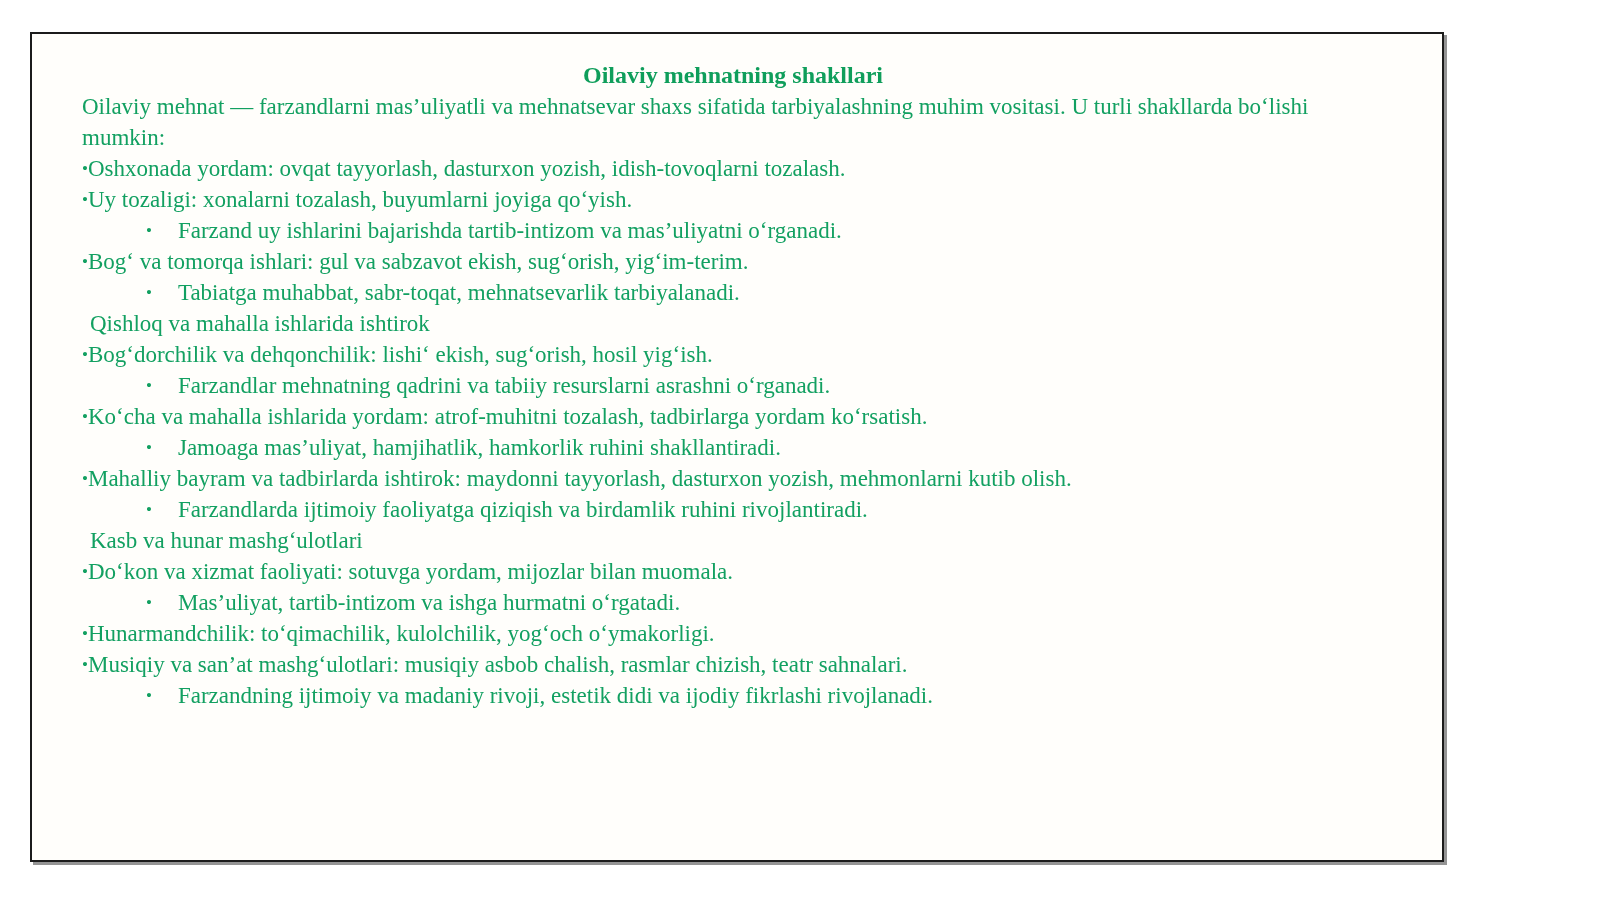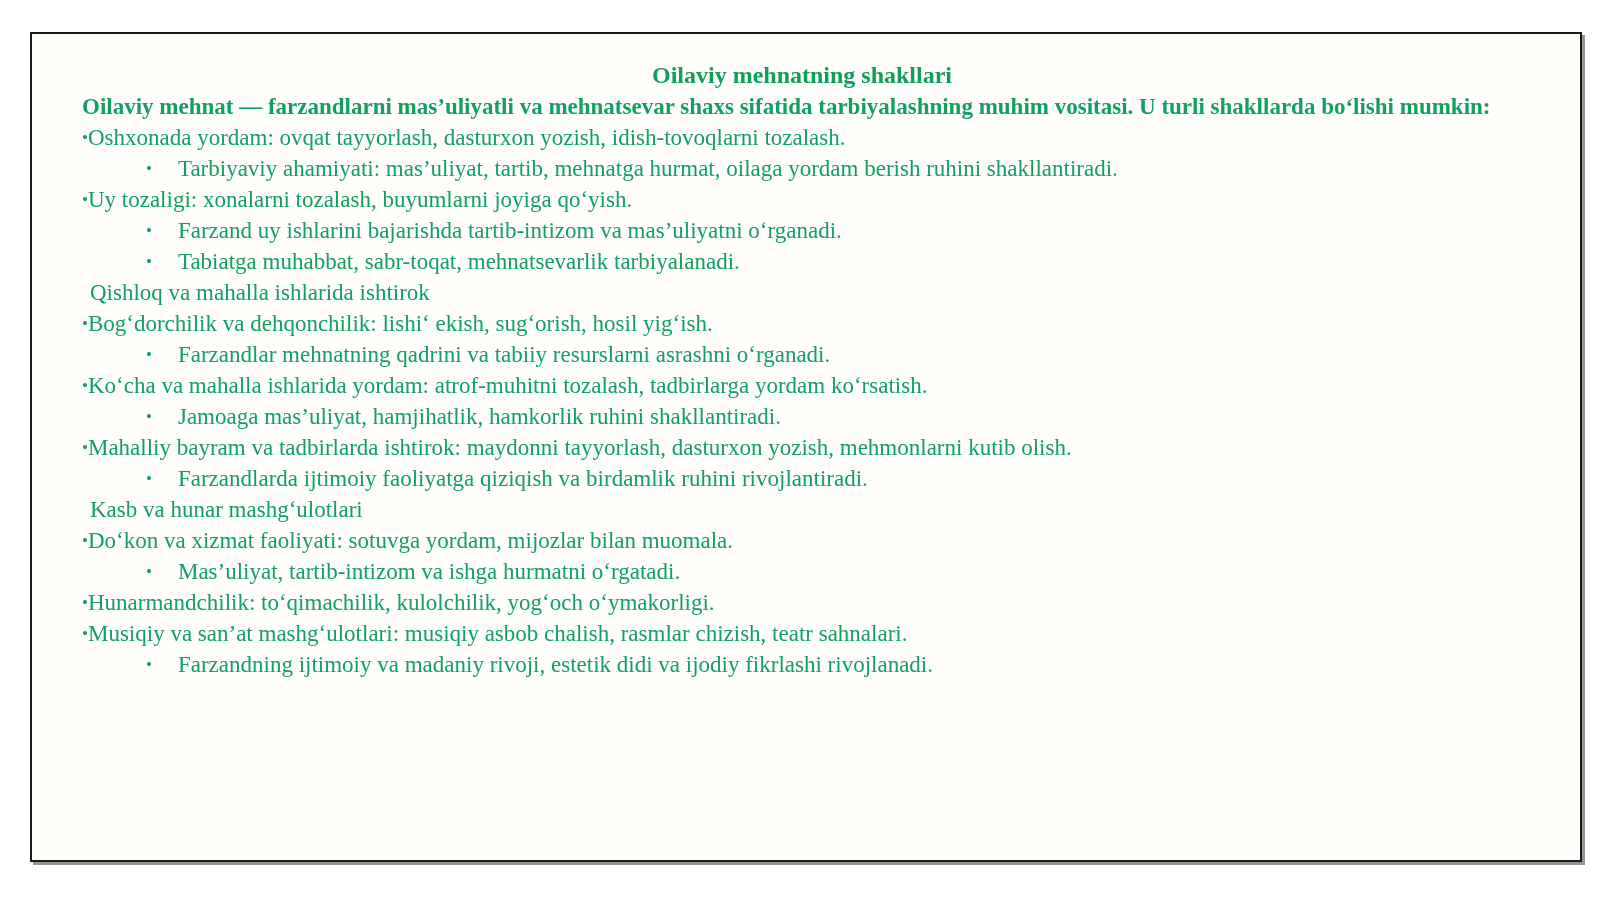--- a/index.html
+++ b/index.html
@@ -8,21 +8,21 @@
     width: 1600px;
     height: 899px;
     background: #ffffff;
     font-family: "Liberation Serif", serif;
     overflow: hidden;
   }
   .frame {
     position: absolute;
     left: 30px;
     top: 32px;
-    width: 1552px;
+    width: 1414px;
     height: 830px;
     border: 2px solid #1b1b1b;
     background: #fffefb;
     box-shadow: 3px 3px 0 rgba(60,60,60,0.55);
     box-sizing: border-box;
   }
   .content {
     padding: 26px 58px 0 50px;
     color: #12a061;
     font-size: 23px;
@@ -30,21 +30,20 @@
   }
   .doc-title {
     text-align: center;
     font-weight: bold;
     font-size: 24px;
     margin: 0 0 2px 0;
     color: #0f9e5b;
   }
   .intro {
     margin: 0;
-    font-weight: bold;
   }
   .section-heading {
     padding-left: 8px;
   }
   .bullet-l1 .b {
     font-size: 17px;
     vertical-align: 2px;
   }
   .bullet-l2 {
     padding-left: 64px;
@@ -58,23 +57,23 @@
 </style>
 </head>
 <body>
 
 <div class="frame">
   <div class="content">
     <p class="doc-title line">Oilaviy mehnatning shakllari</p>
     <p class="intro line">Oilaviy mehnat — farzandlarni mas’uliyatli va mehnatsevar shaxs sifatida tarbiyalashning muhim vositasi. U turli shakllarda bo‘lishi mumkin:</p>
     <div id="sections-root">
         <p class="bullet-l1 line"><span class="b">•</span><span>Oshxonada yordam: ovqat tayyorlash, dasturxon yozish, idish-tovoqlarni tozalash.</span></p>
-        <p class="bullet-l2 line"><span class="b">•</span><span>Tarbiyaviy ahamiyati: mas’uliyat, tartib, mehnatga hurmat, oilaga yordam berish ruhini shakllantiradi.</span></p>
         <p class="bullet-l1 line"><span class="b">•</span><span>Uy tozaligi: xonalarni tozalash, buyumlarni joyiga qo‘yish.</span></p>
         <p class="bullet-l2 line"><span class="b">•</span><span>Farzand uy ishlarini bajarishda tartib-intizom va mas’uliyatni o‘rganadi.</span></p>
+        <p class="bullet-l1 line"><span class="b">•</span><span>Bog‘ va tomorqa ishlari: gul va sabzavot ekish, sug‘orish, yig‘im-terim.</span></p>
         <p class="bullet-l2 line"><span class="b">•</span><span>Tabiatga muhabbat, sabr-toqat, mehnatsevarlik tarbiyalanadi.</span></p>
         <p class="section-heading line">Qishloq va mahalla ishlarida ishtirok</p>
         <p class="bullet-l1 line"><span class="b">•</span><span>Bog‘dorchilik va dehqonchilik: lishi‘ ekish, sug‘orish, hosil yig‘ish.</span></p>
         <p class="bullet-l2 line"><span class="b">•</span><span>Farzandlar mehnatning qadrini va tabiiy resurslarni asrashni o‘rganadi.</span></p>
         <p class="bullet-l1 line"><span class="b">•</span><span>Ko‘cha va mahalla ishlarida yordam: atrof-muhitni tozalash, tadbirlarga yordam ko‘rsatish.</span></p>
         <p class="bullet-l2 line"><span class="b">•</span><span>Jamoaga mas’uliyat, hamjihatlik, hamkorlik ruhini shakllantiradi.</span></p>
         <p class="bullet-l1 line"><span class="b">•</span><span>Mahalliy bayram va tadbirlarda ishtirok: maydonni tayyorlash, dasturxon yozish, mehmonlarni kutib olish.</span></p>
         <p class="bullet-l2 line"><span class="b">•</span><span>Farzandlarda ijtimoiy faoliyatga qiziqish va birdamlik ruhini rivojlantiradi.</span></p>
         <p class="section-heading line">Kasb va hunar mashg‘ulotlari</p>
         <p class="bullet-l1 line"><span class="b">•</span><span>Do‘kon va xizmat faoliyati: sotuvga yordam, mijozlar bilan muomala.</span></p>

